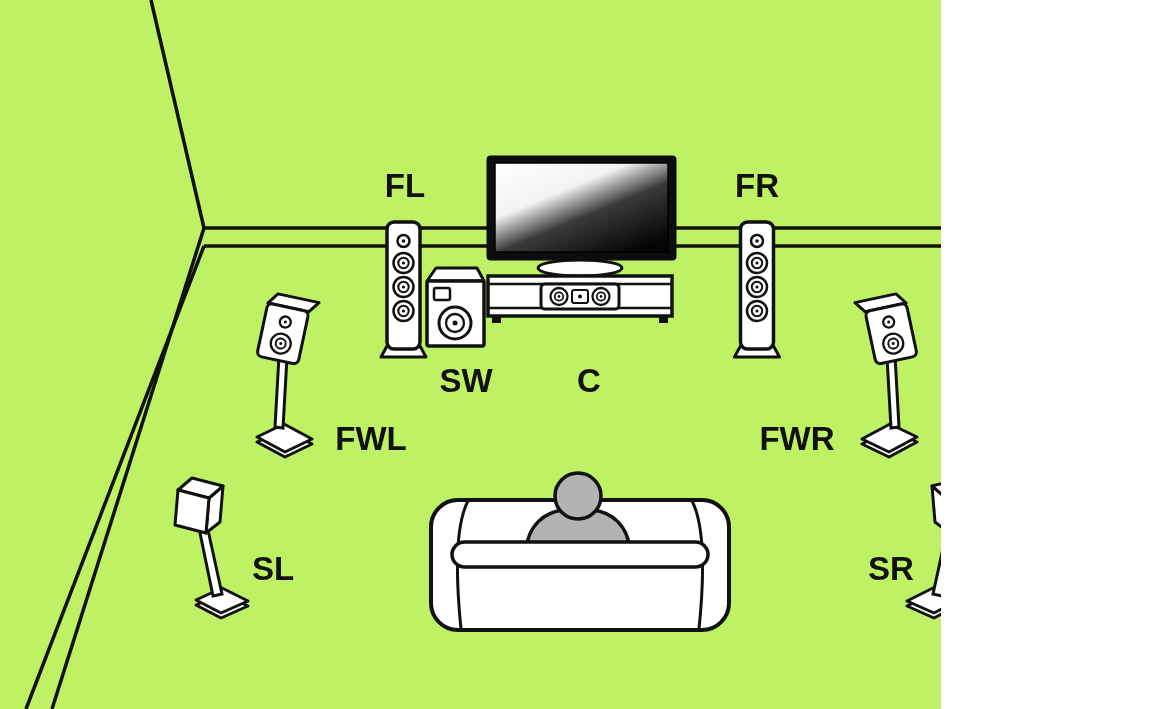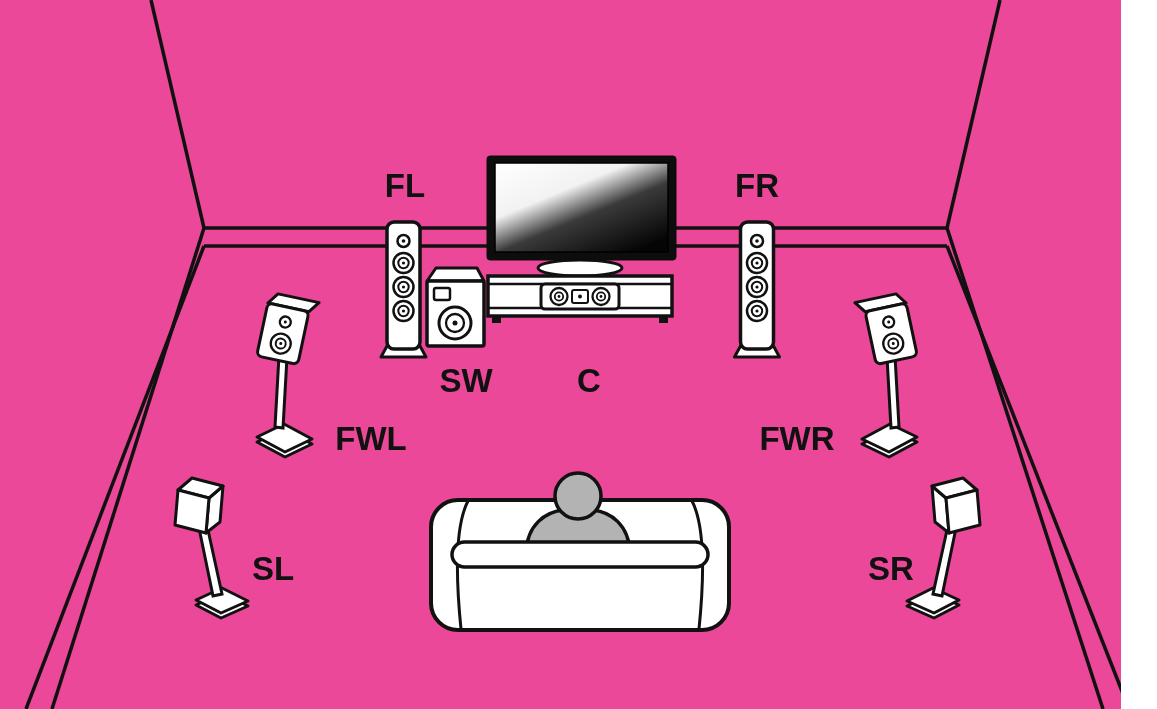--- a/index.html
+++ b/index.html
@@ -1,20 +1,20 @@
 <!DOCTYPE html>
 <html><head>
 <meta charset="utf-8">
 <style>
   html, body { margin: 0; padding: 0; background: #ffffff; }
   .stage {
     position: relative;
-    width: 1121px;
+    width: 941px;
     height: 709px;
-    background: #ec4899;
+    background: #bef264;
     overflow: hidden;
     font-family: "Liberation Sans", sans-serif;
   }
   svg { display: block; width: 1157px; height: 709px; }
   .label {
     font-family: "Liberation Sans", sans-serif;
     font-weight: 700;
     font-size: 33px;
     fill: #111111;
   }

